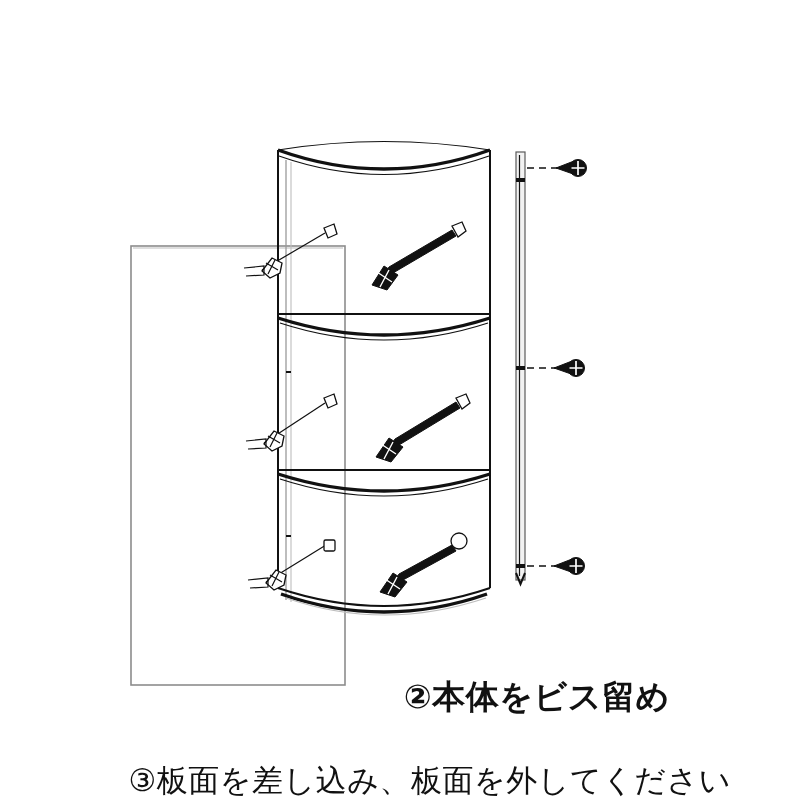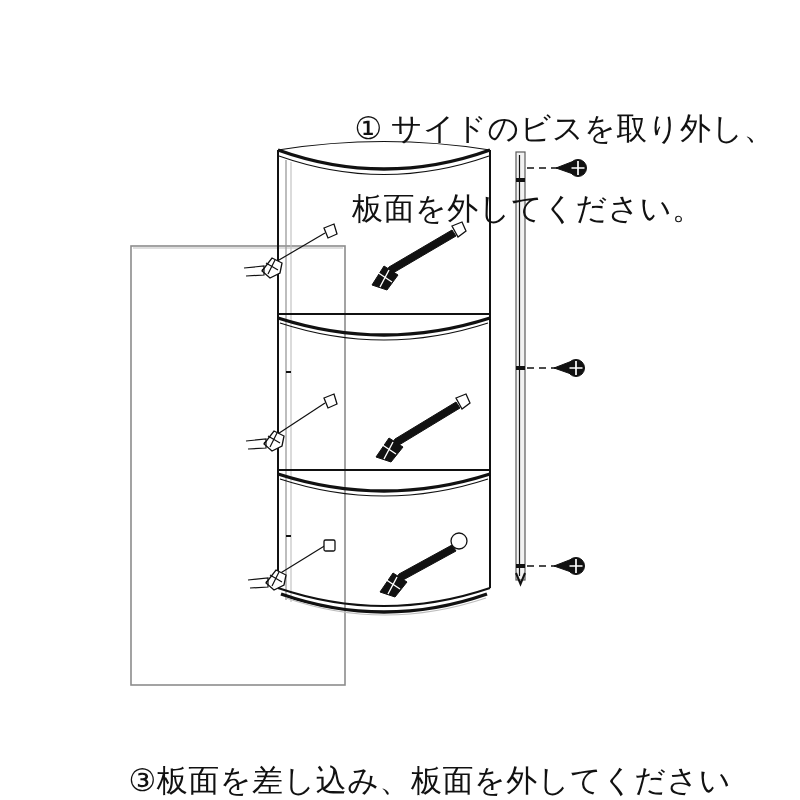--- a/index.html
+++ b/index.html
@@ -178,24 +178,22 @@
         <line class="leader" x1="266" y1="582" x2="326" y2="545"></line>
         <rect class="screwout" x="324" y="540" width="11" height="11" rx="1.5"></rect>
         <path class="screwout" d="M266,583 L276,570 L286,575 L284,585 L274,590 Z"></path>
         <path class="ln thin" d="M270,575 L282,582 M279,572 L272,586"></path>
         <path class="ln thin" d="M248,580 L268,578 L268,587 L250,588"></path>
       </g>
     </g>
 
   </svg>
 
-  <div class="instr" id="instr-1">
-    
-    <span><span>①</span><span style="display:inline-block;width:8px"></span><span>サイドのビスを取り外し、</span></span>
-    <span class="l2">板面を外してください。</span>
+
+  <div class="instr" id="instr-2">
+    <span>②本体をビス留め</span>
   </div>
-
 
   <div class="instr" id="instr-3">
     <span>③板面を差し込み、板面を外してください</span>
   </div>
 
 </div>
 
 </body></html>

